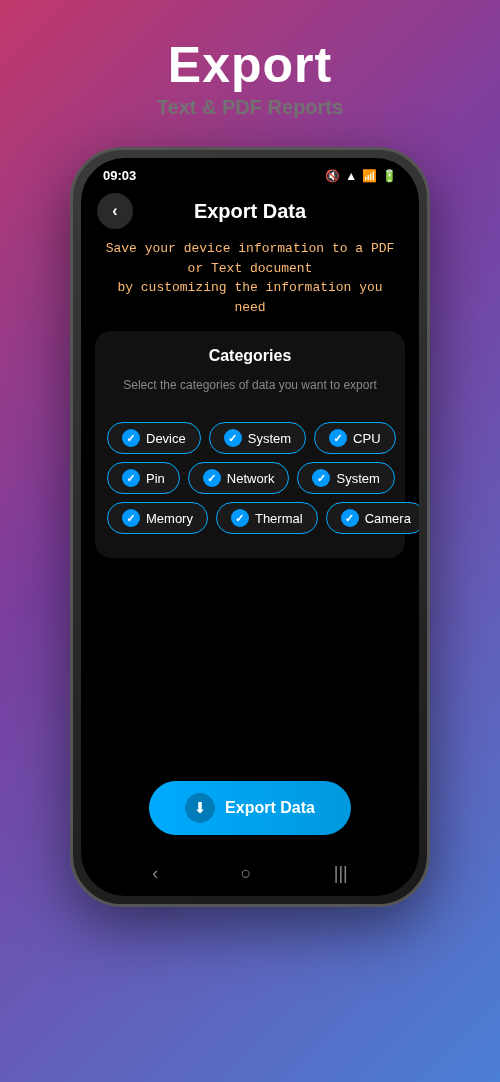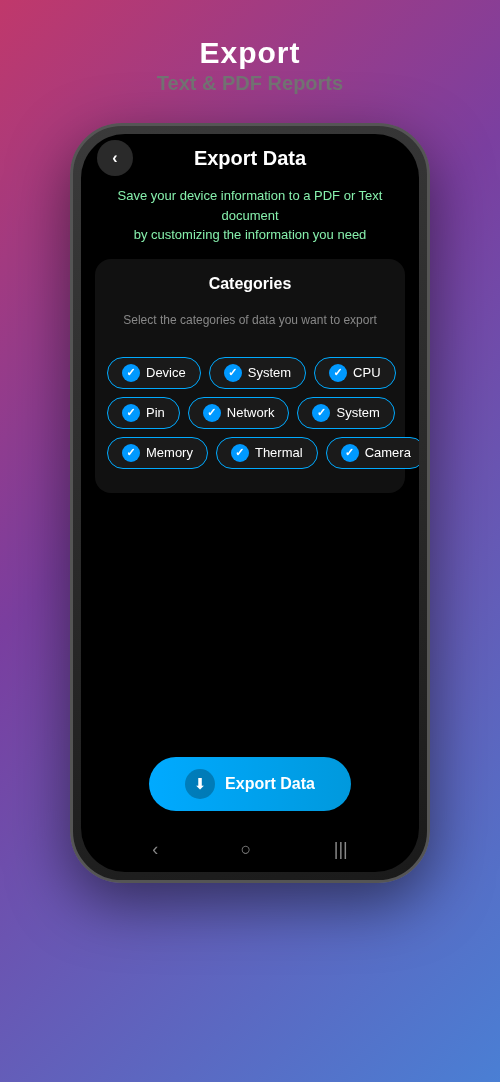--- a/index.html
+++ b/index.html
@@ -14,21 +14,21 @@
       font-family: 'Arial', sans-serif;
       overflow: hidden;
     }
 
     .header-text {
       margin-top: 36px;
       text-align: center;
     }
 
     .header-title {
-      font-size: 30px;
+      font-size: 50px;
       font-weight: 900;
       color: #ffffff;
       letter-spacing: 1px;
     }
 
     .header-subtitle {
       font-size: 20px;
       font-weight: 700;
       color: #737373;
       margin-top: 2px;
@@ -142,42 +142,43 @@
       text-align: center;
       color: #fff;
       font-size: 20px;
       font-weight: 700;
       margin-right: 36px;
     }
 
     
     .desc-text {
       text-align: center;
-      color: #86efac;
+      color: #fdba74;
       font-size: 13px;
       line-height: 1.5;
       padding: 0 24px;
       flex-shrink: 0;
+      font-family: Liberation Mono, monospace;
     }
 
     
     .categories-card {
       margin: 14px 14px 10px 14px;
       background: #111;
       border-radius: 16px;
       padding: 16px 12px;
       flex-shrink: 0;
     }
 
     .categories-title {
       text-align: center;
       color: #fff;
       font-size: 16px;
       font-weight: 700;
-      margin-bottom: 20px;
+      margin-bottom: 13px;
     }
 
     .categories-subtitle {
       text-align: center;
       color: #888;
       font-size: 12px;
       margin-bottom: 30px;
     }
 
     .chip-row {
@@ -281,20 +282,29 @@
 
 <div class="header-text">
   <div class="header-title">Export</div>
   <div class="header-subtitle">Text &amp; PDF Reports</div>
 </div>
 
 <div class="phone-wrapper">
   <div class="phone-outer">
     <div class="phone-screen">
 
+      <div class="status-bar">
+        <span class="status-time">09:03</span>
+        <div class="status-icons">
+          <span class="status-icon">🔇</span>
+          <span class="status-icon">▲</span>
+          <span class="status-icon">📶</span>
+          <span class="status-icon">🔋</span>
+        </div>
+      </div>
 
       <div class="top-bar">
         <div class="back-btn">‹</div>
         <div class="top-bar-title">Export Data</div>
       </div>
 
       <div class="desc-text">
         <span>Save your device information to a PDF or Text document</span><br>
         <span>by customizing the information you need</span>
       </div>

